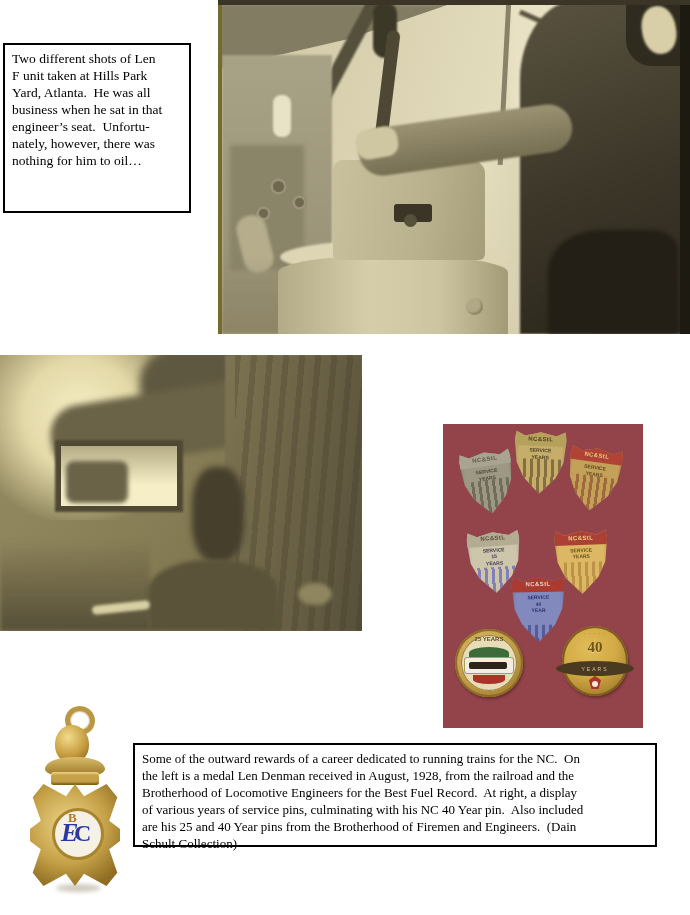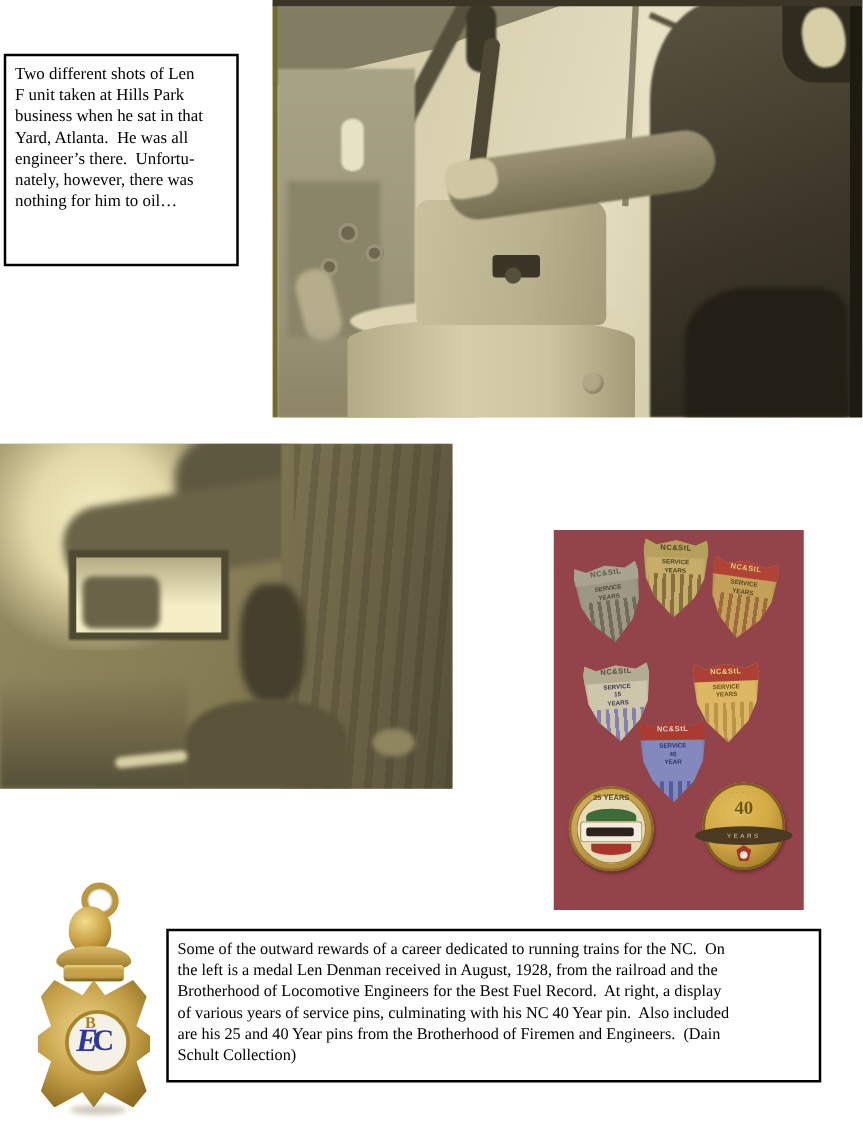--- a/index.html
+++ b/index.html
@@ -3,21 +3,21 @@
 <meta charset="utf-8">
 <style>
   html,body{margin:0;padding:0;background:#ffffff;}
   .page{position:relative;width:690px;height:915px;background:#ffffff;overflow:hidden;
         font-family:"Liberation Serif",serif;color:#000;padding-left:12px;}
 
   
   .caption-box{position:absolute;box-sizing:border-box;border:2px solid #000;background:#fff;
                padding:5px 7px;}
   .caption-top{left:3px;top:43px;width:188px;height:170px;font-size:13.5px;line-height:17px;}
-  .caption-bottom{left:133px;top:743px;width:524px;height:123px;font-size:13px;line-height:17px;}
+  .caption-bottom{left:133px;top:743px;width:524px;height:104px;font-size:13px;line-height:17px;}
   .cap-line{white-space:pre;}
 
   
   .photo1{position:absolute;left:218px;top:0;width:472px;height:334px;overflow:hidden;
           background:linear-gradient(105deg,#cdc5a4 0%,#d9d1b0 30%,#e3dcbd 55%,#cfc7a6 78%,#b5ad8e 100%);}
   .photo1 *{position:absolute;}
   .p1-borderL{left:0;top:0;width:4px;height:334px;background:#756b2e;}
   .p1-topbar{left:0;top:0;width:472px;height:5px;background:#3a3526;}
   .p1-ceiling{left:0;top:3px;width:235px;height:66px;background:#827c62;
               clip-path:polygon(0 0,100% 0,55% 55%,0 100%);filter:blur(2px);}
@@ -157,23 +157,23 @@
               border-radius:50%;filter:blur(2px);}
 </style>
 </head>
 <body>
 
 <div class="page">
 
   <div class="caption-box caption-top">
     <div class="cap-line">Two different shots of Len</div>
     <div class="cap-line">F unit taken at Hills Park</div>
+    <div class="cap-line">Yard, Atlanta.  He was all</div>
     <div class="cap-line">business when he sat in that</div>
-    <div class="cap-line">Yard, Atlanta.  He was all</div>
-    <div class="cap-line">engineer’s there.  Unfortu-</div>
+    <div class="cap-line">engineer’s seat.  Unfortu-</div>
     <div class="cap-line">nately, however, there was</div>
     <div class="cap-line">nothing for him to oil…</div>
   </div>
 
   <div class="photo1">
     <div class="p1-ceiling"></div>
     <div class="p1-sky"></div>
     <div class="p1-framediag"></div>
     <div class="p1-pillar"></div>
     <div class="p1-leftpanel"></div>

